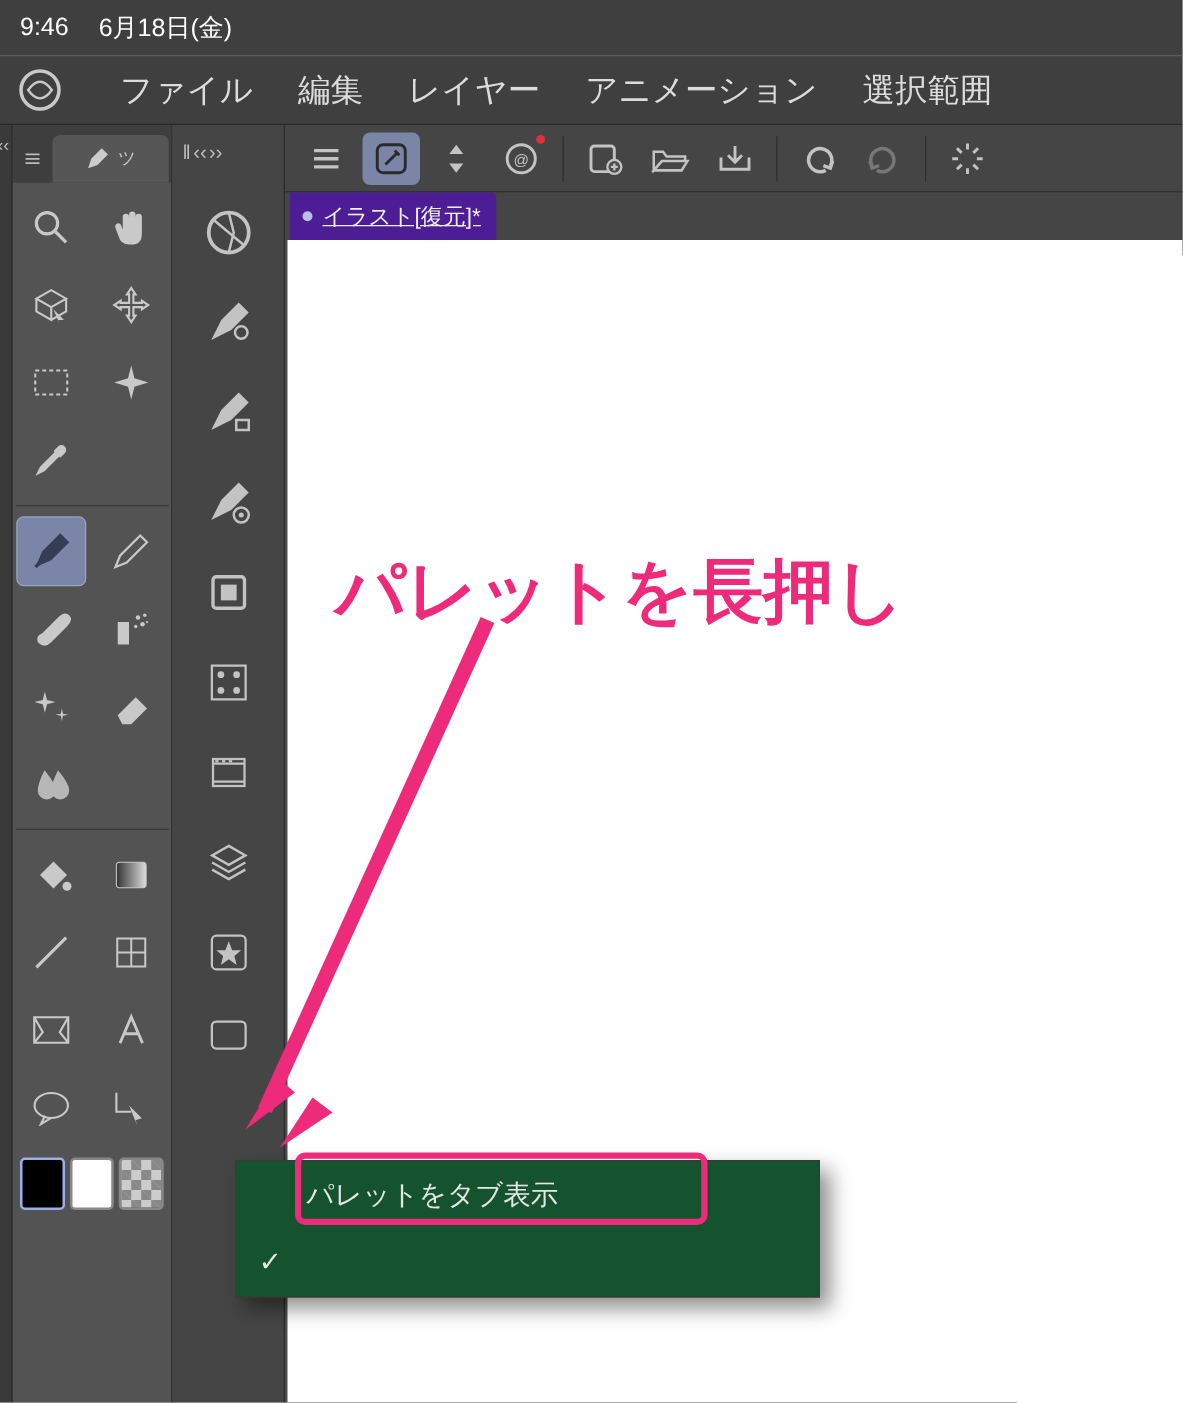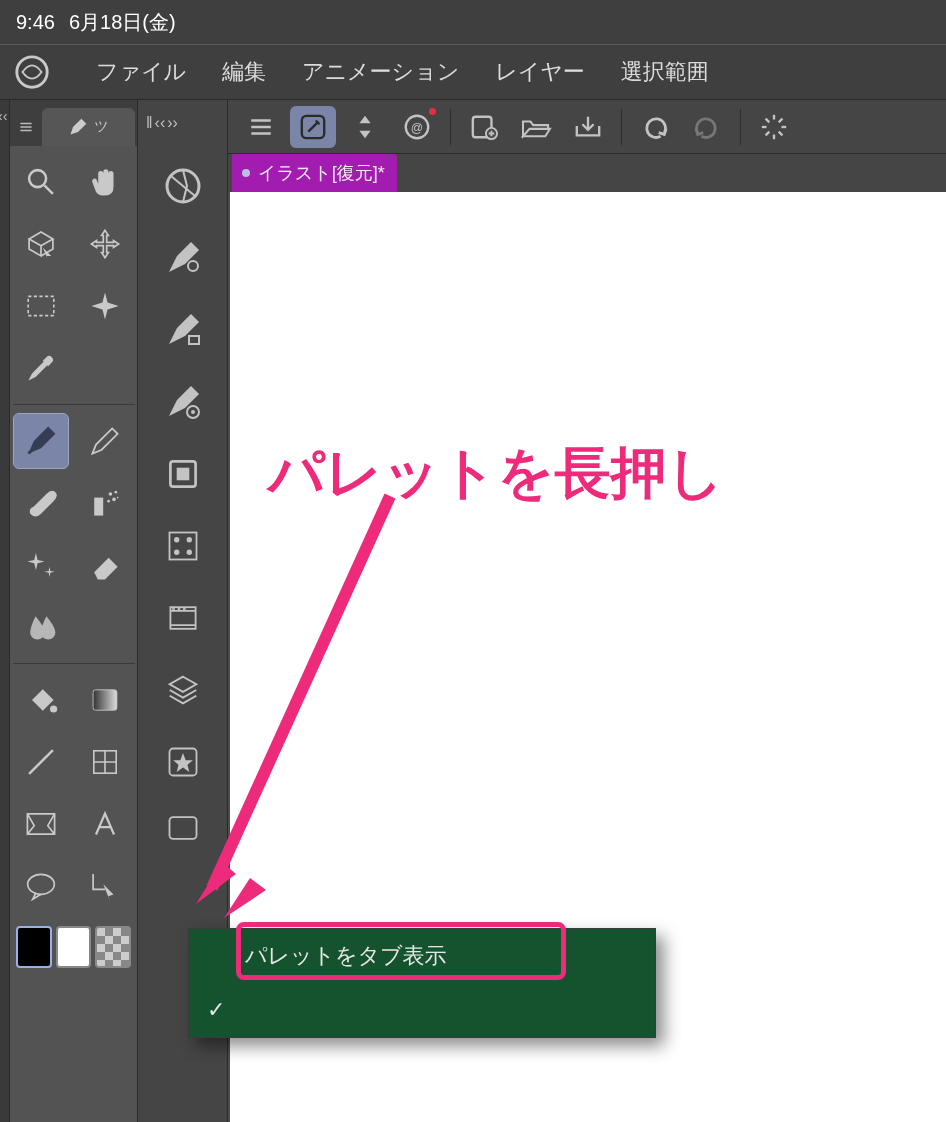--- a/index.html
+++ b/index.html
@@ -13,40 +13,40 @@
     position: relative;
   }
   .status-bar {
     height: 44px;
     background: #3f3f3f;
     display: flex;
     align-items: center;
     padding: 0 16px;
     font-size: 20px;
     color: #fff;
-    gap: 14px;
+    gap: 24px;
     font-weight: 500;
   }
   .menu-bar {
     height: 56px;
     background: #3f3f3f;
     display: flex;
     align-items: center;
     padding: 0 10px;
     border-bottom: 1px solid #2a2a2a;
     border-top: 1px solid #5a5a5a;
   }
   .app-logo {
     width: 44px; height: 44px;
     display: flex; align-items: center; justify-content: center;
     margin-right: 24px;
   }
   .menu-item {
     color: #dcdcdc;
-    font-size: 22px;
+    font-size: 26px;
     padding: 6px 18px;
     cursor: default;
     white-space: nowrap;
   }
   .workspace {
     display: flex;
     height: calc(1122px - 44px - 56px);
   }
   
   .mini-strip {
@@ -191,29 +191,30 @@
   .cmd-btn.active { background:#7b85a7; color:#2a2a2a; }
   .cmd-sep { width: 1px; height: 36px; background:#2e2e2e; margin: 0 6px; }
   .doc-tabs {
     height: 38px;
     background: #454545;
     display:flex;
     align-items:stretch;
     padding-left: 4px;
   }
   .doc-tab {
-    background: #a21caf;
+    background: #4c1d95;
     color: #f0f0f0;
     display:flex; align-items:center;
     padding: 0 12px 0 10px;
     font-size: 18px;
     border-top-right-radius: 4px;
     gap:8px;
     min-width:0;
     white-space:nowrap;
+    text-decoration:underline;
   }
   .doc-tab .dot { width:8px;height:8px;border-radius:50%;background:#b7c2e2; }
   .canvas {
     flex:1;
     background:#fff;
     margin-left: 2px;
     position:relative;
     overflow:hidden;
   }
   
@@ -277,22 +278,22 @@
 
 <div class="menu-bar">
   <div class="app-logo">
     <svg width="38" height="38" viewBox="0 0 40 40">
         <circle cx="20" cy="20" r="16" fill="none" stroke="#c9c9c9" stroke-width="3"></circle>
         <path d="M10 20 Q20 6 30 20 Q20 34 10 20 Z" fill="none" stroke="#c9c9c9" stroke-width="2"></path>
       </svg>
   </div>
   <div class="menu-item">ファイル</div>
   <div class="menu-item">編集</div>
+  <div class="menu-item">レイヤー</div>
   <div class="menu-item">アニメーション</div>
-  <div class="menu-item">レイヤー</div>
   <div class="menu-item">選択範囲</div>
 </div>
 
 <div class="workspace">
 
   <div class="mini-strip">
     <span class="chev">‹‹</span>
   </div>
 
   <div class="tool-palette">

